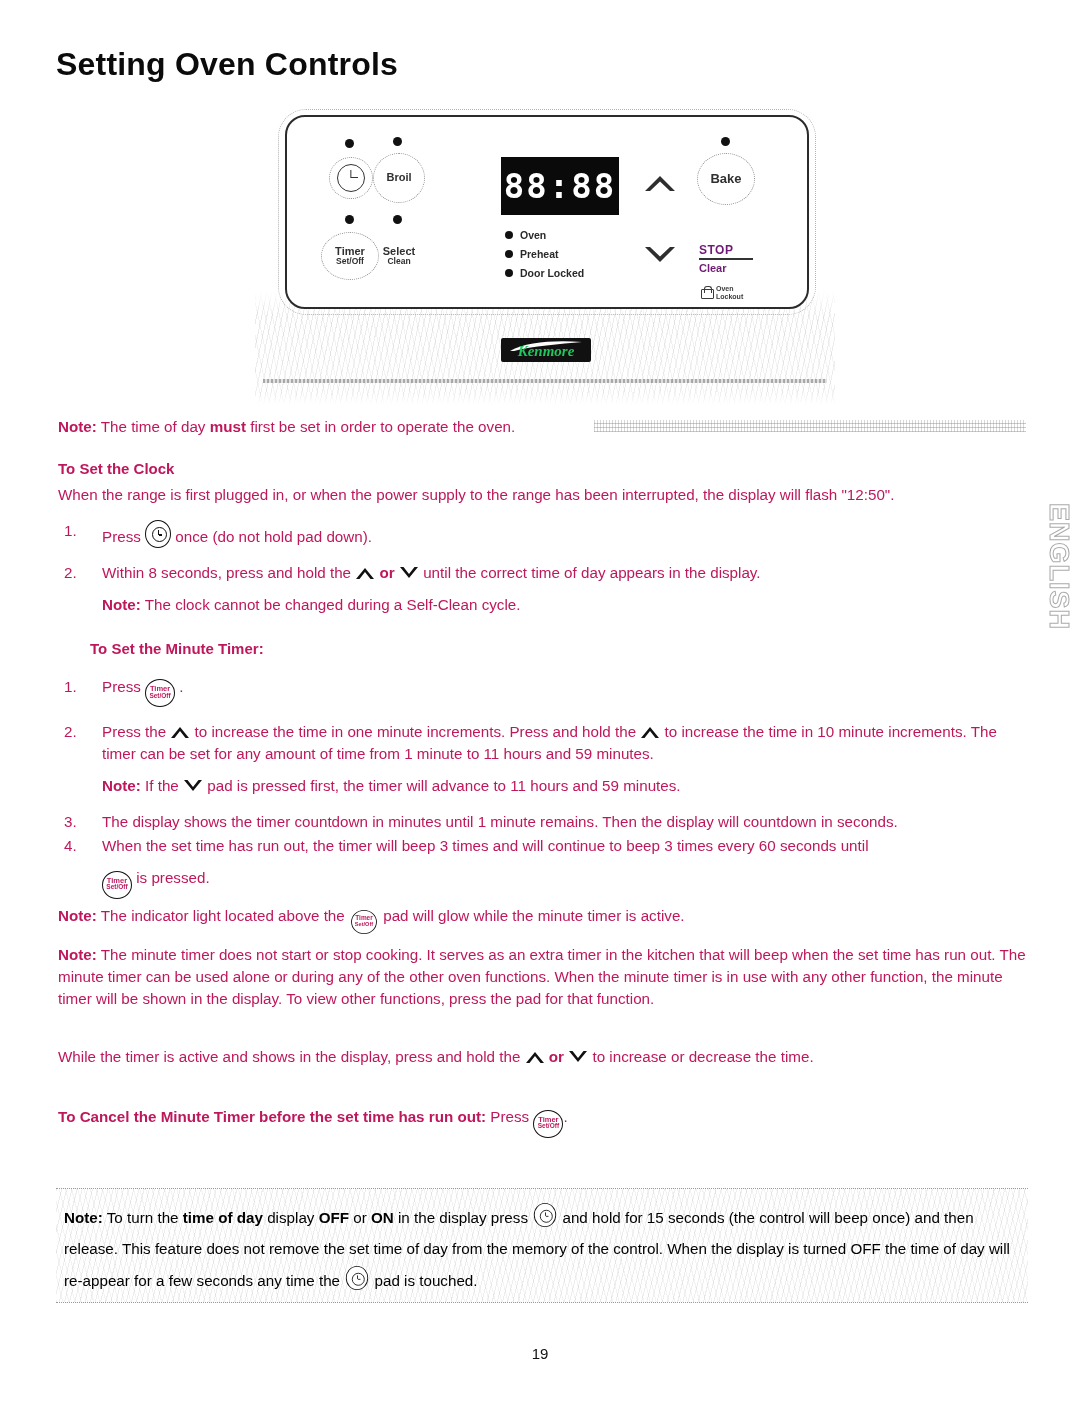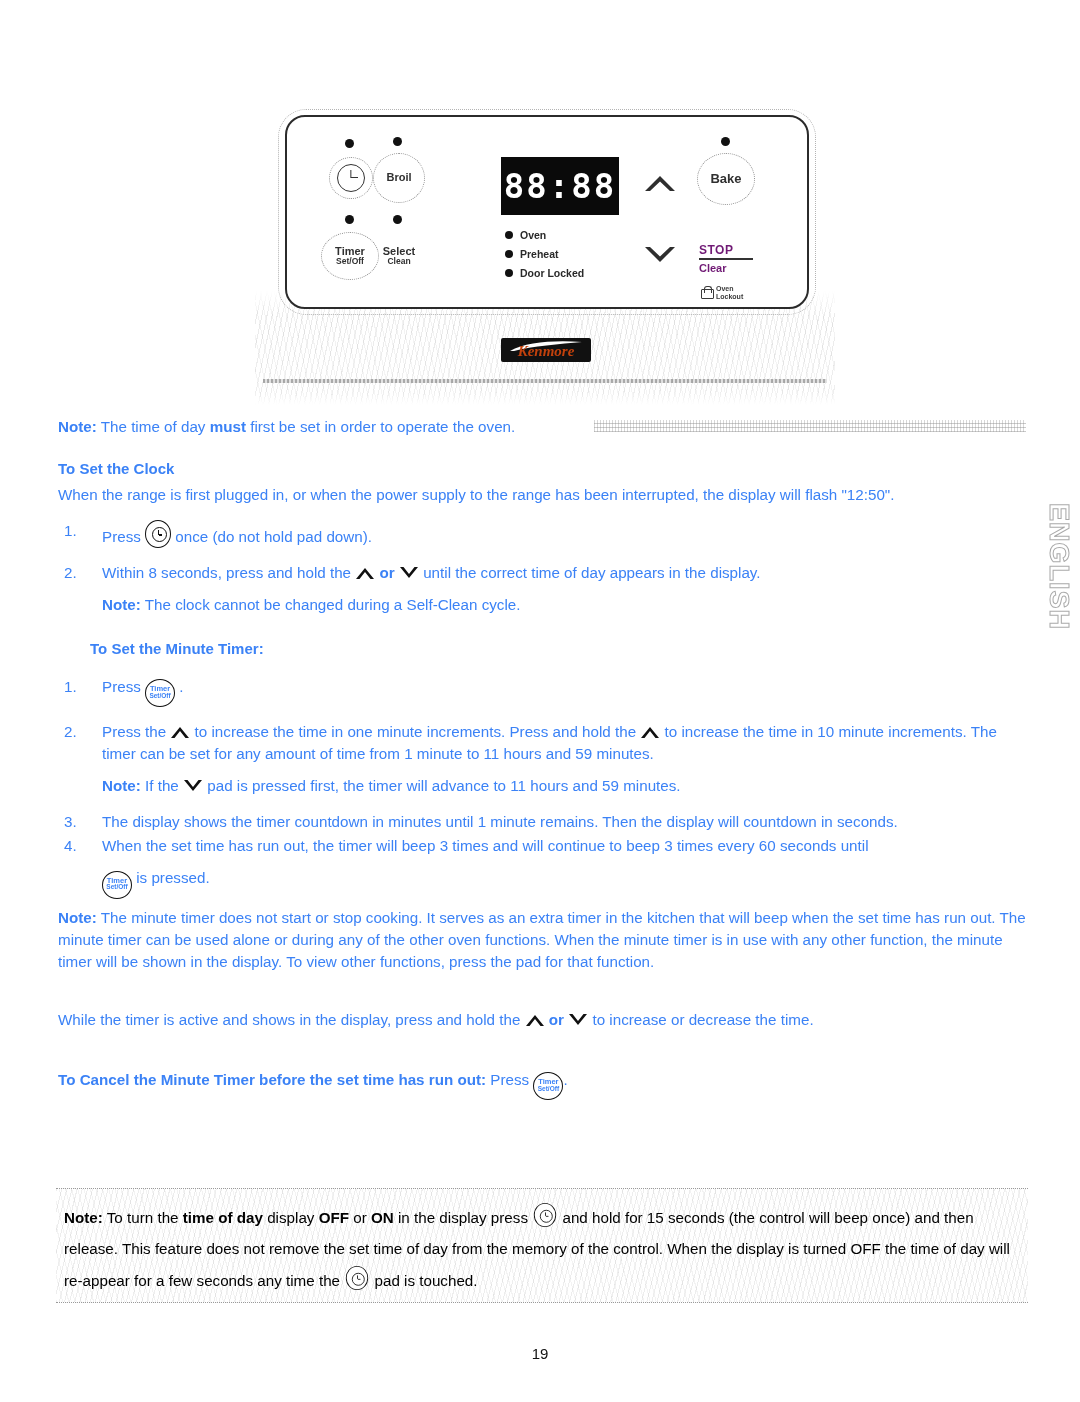--- a/index.html
+++ b/index.html
@@ -271,37 +271,37 @@
     left: 7px;
     top: 3px;
     width: 76px;
     height: 11px;
   }
   .kenmore-badge .word {
     position: absolute;
     left: 0; right: 0;
     bottom: 2px;
     text-align: center;
-    color: #c2410c;
+    color: #22c55e;
     font-family: "Liberation Serif", serif;
     font-style: italic;
     font-weight: bold;
     font-size: 15px;
     letter-spacing: 0px;
   }
 
   
   .content {
     position: absolute;
     left: 58px;
     top: 414px;
     width: 968px;
     font-size: 15.2px;
     line-height: 1.45;
-    color: #3b82f6;
+    color: #be185d;
   }
   .note-band {
     position: relative;
     padding: 2px 0 6px 0;
   }
   .note-band .dotline {
     position: absolute;
     left: 536px;
     right: 0;
     top: 6px;
@@ -438,20 +438,21 @@
     text-align: center;
     font-size: 15px;
     color: #111111;
   }
 </style>
 </head>
 <body>
 
 <div class="page">
 
+  <div class="page-title">Setting Oven Controls</div>
 
   <div class="english-tab">ENGLISH</div>
 
   <div class="panel-figure">
     <div class="panel-shadow"></div>
     <div class="panel-base-line"></div>
 
     <div class="panel-body">
 
       <div class="pad-dot" style="left:58px; top:22px;"></div>
@@ -595,20 +596,23 @@
       </li>
       <li class="tight">
         <span class="num">4.</span>
         <span>When the set time has run out, the timer will beep 3 times and will continue to beep 3 times every 60 seconds until </span>
         <div style="margin-top:10px;">
           <span class="ipad ipad-timer"><span class="l1">Timer</span><span class="l2">Set/Off</span></span><span> is pressed.</span>
         </div>
       </li>
     </ol>
 
+    <div style="margin-top:6px;">
+      <b>Note:</b><span> The indicator light located above the </span><span class="ipad ipad-timer ipad-sm"><span class="l1">Timer</span><span class="l2">Set/Off</span></span><span> pad will glow while the minute timer is active.</span>
+    </div>
 
     <div style="margin-top:8px;">
       <b>Note:</b><span> The minute timer does not start or stop cooking. It serves as an extra timer in the kitchen that will beep when the set time has run out. The minute timer can be used alone or during any of the other oven functions. When the minute timer is in use with any other function, the minute timer will be shown in the display. To view other functions, press the pad for that function.</span>
     </div>
 
     <div class="spacer-md"></div>
 
 
     <div style="margin-top:16px;">
       <span>While the timer is active and shows in the display, press and hold the </span><svg class="arrow-glyph" viewBox="0 0 20 14">

